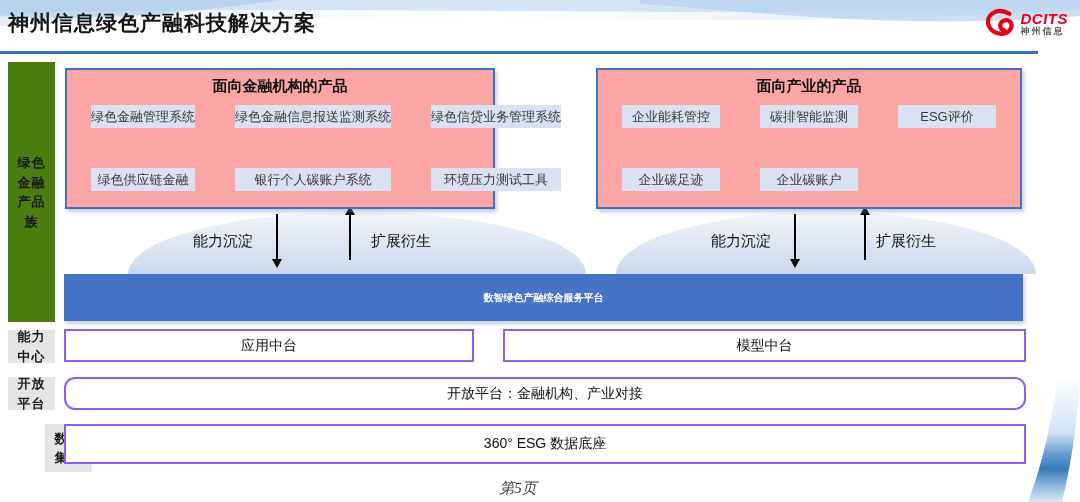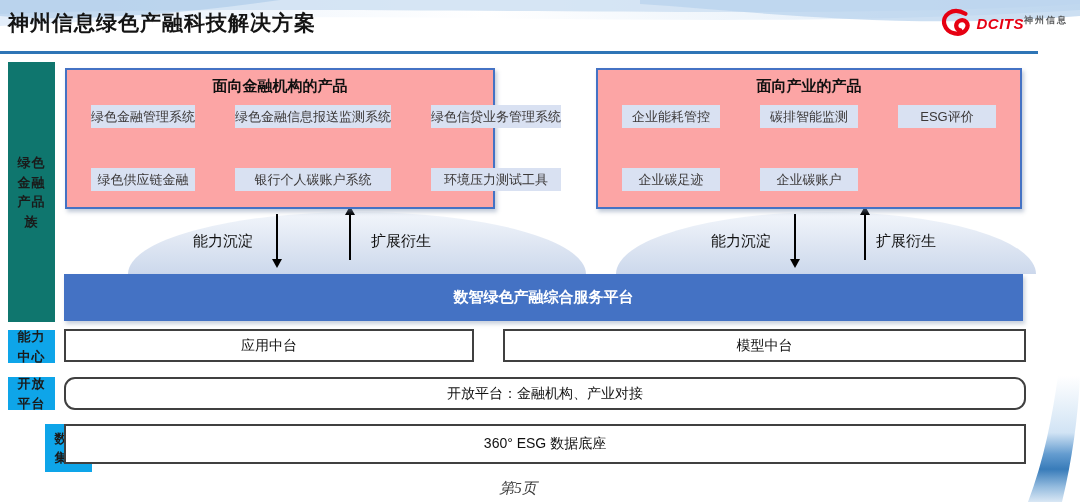--- a/index.html
+++ b/index.html
@@ -9,34 +9,34 @@
     margin:0 auto;
   }
   
   .top-waves{position:absolute;left:0;top:0;z-index:0;}
   .page-title{
     position:absolute;left:8px;top:9px;font-size:21px;font-weight:bold;
     color:#141414;letter-spacing:1px;z-index:2;white-space:nowrap;
   }
   .title-rule{position:absolute;left:0;top:51px;width:1038px;height:3px;background:#2E75B6;z-index:2;}
   .logo{position:absolute;right:12px;top:8px;display:flex;align-items:center;gap:4px;z-index:2;}
-  .logo-text{display:flex;flex-direction:row;line-height:1.05;}
+  .logo-text{display:flex;flex-direction:column;line-height:1.05;}
   .logo-brand{font-size:15px;font-weight:bold;font-style:italic;color:#E60012;letter-spacing:.5px;}
   .logo-company{font-size:9px;color:#57595B;letter-spacing:2px;font-weight:bold;}
   
   .rail-family{
-    position:absolute;left:8px;top:62px;width:47px;height:260px;background:#0f766e;
+    position:absolute;left:8px;top:62px;width:47px;height:260px;background:#4d7c0f;
     display:flex;align-items:center;justify-content:center;z-index:1;
   }
   .rail-label-text{
     width:28px;font-size:13px;font-weight:bold;color:#1a1a1a;line-height:1.5;
     word-break:break-all;text-align:center;letter-spacing:1px;
   }
   .rail-block{
-    position:absolute;left:8px;width:47px;background:#0ea5e9;
+    position:absolute;left:8px;width:47px;background:#e5e5e5;
     display:flex;align-items:center;justify-content:center;z-index:1;
   }
   .rail-block.r1{top:330px;height:33px;}
   .rail-block.r2{top:377px;height:33px;}
   .rail-block.r3{top:424px;height:48px;margin-left:37px;}
   
   .group-box{
     position:absolute;top:68px;height:141px;background:#fca5a5;border:2px solid #4472C4;
     box-shadow:2px 3px 4px rgba(120,140,170,.45);z-index:2;box-sizing:border-box;
   }
@@ -69,24 +69,24 @@
     border-left:5px solid transparent;border-right:5px solid transparent;border-top:9px solid #000;
   }
   .varrow.up::before{
     content:"";position:absolute;left:-4px;top:-8px;
     border-left:5px solid transparent;border-right:5px solid transparent;border-bottom:9px solid #000;
   }
   
   .platform-bar{
     position:absolute;left:64px;top:274px;width:959px;height:47px;background:#4472C4;
     display:flex;align-items:center;justify-content:center;color:#fff;
-    font-size:15px;font-weight:bold;z-index:2;box-shadow:2px 3px 4px rgba(120,140,170,.4);
+    font-size:10px;font-weight:bold;z-index:2;box-shadow:2px 3px 4px rgba(120,140,170,.4);
   }
   .row-box{
-    position:absolute;background:#fff;border:2px solid #404040;box-sizing:border-box;
+    position:absolute;background:#fff;border:2px solid #8b5cf6;box-sizing:border-box;
     display:flex;align-items:center;justify-content:center;font-size:14px;color:#111;z-index:2;
   }
   .mid-left{left:64px;top:329px;width:410px;height:33px;}
   .mid-right{left:503px;top:329px;width:523px;height:33px;}
   .open-row{left:64px;top:377px;width:962px;height:33px;border-radius:11px;}
   .data-row{left:64px;top:424px;width:962px;height:40px;}
   
   .footer-page{
     position:absolute;left:0;right:60px;top:479px;text-align:center;
     font-family:"Liberation Serif","DejaVu Serif",serif;font-style:italic;

